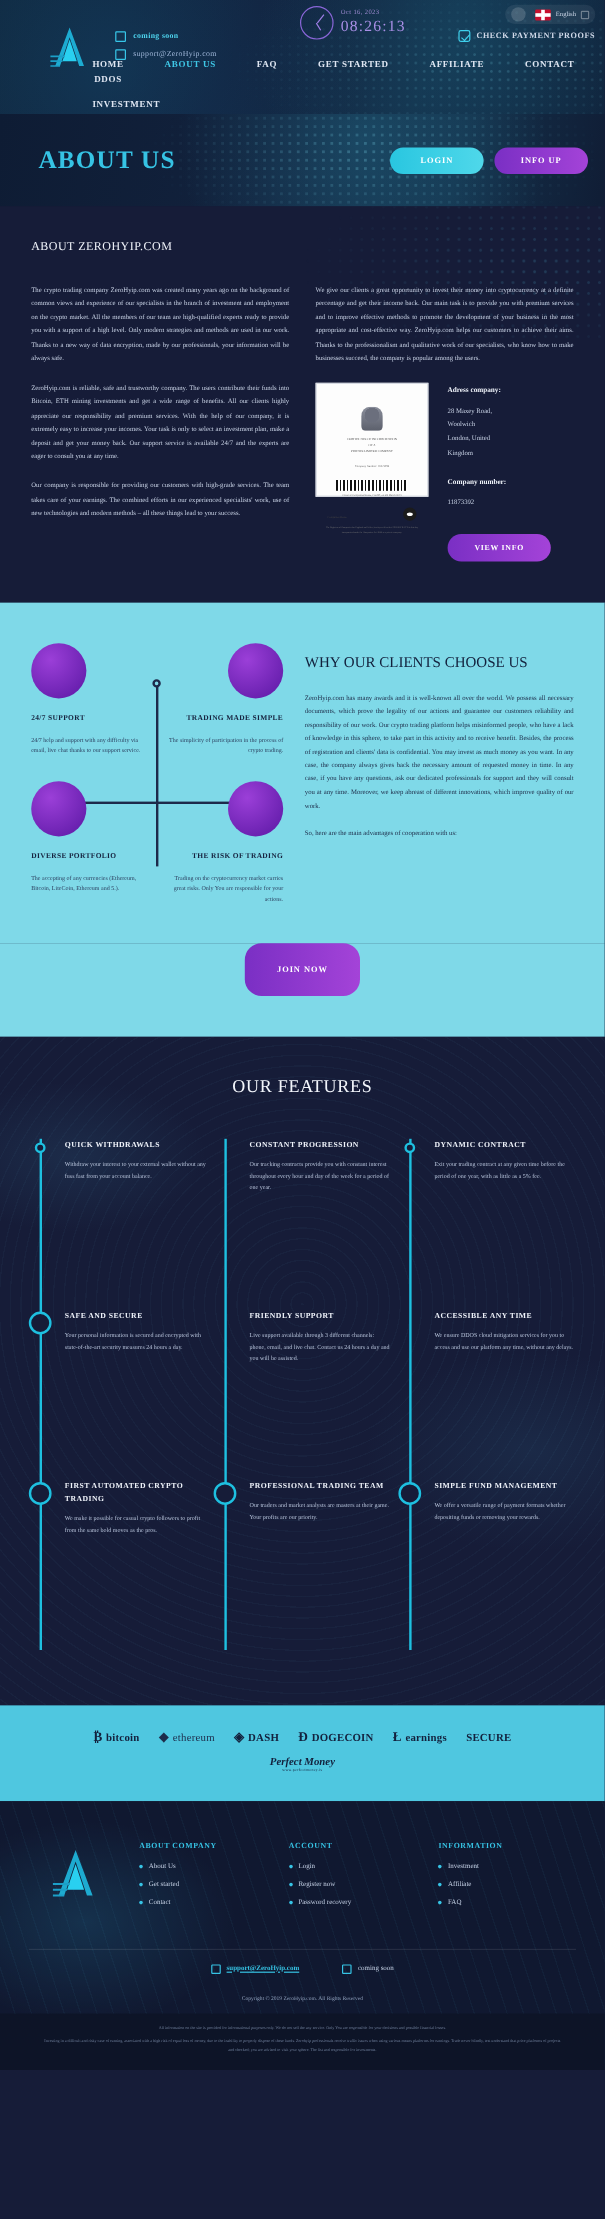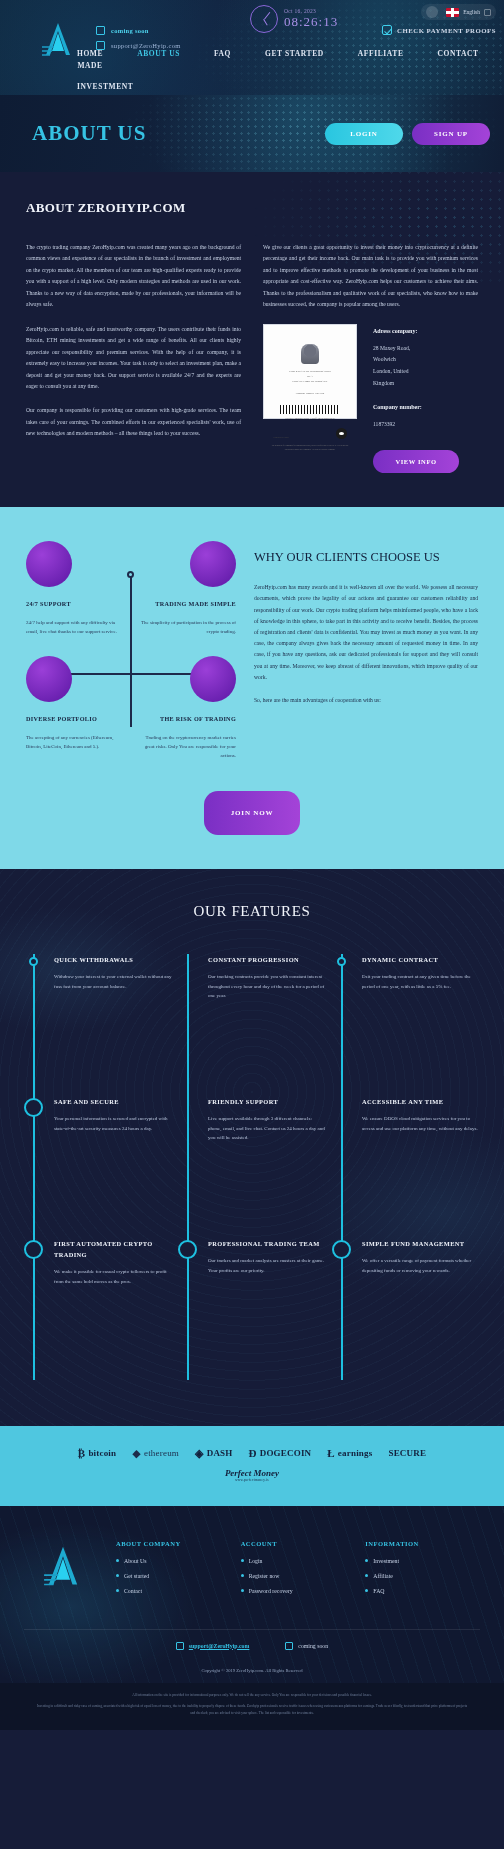--- a/index.html
+++ b/index.html
@@ -141,21 +141,21 @@
     overflow: hidden;
   }
   .about .netfx {
     position: absolute; right: -30px; top: -40px; width: 300px; height: 150px;
     background-image: radial-gradient(rgba(80,180,210,.2) 1px, transparent 1.3px);
     background-size: 9px 9px;
     -webkit-mask-image: radial-gradient(ellipse at 70% 60%, #000 5%, transparent 65%);
     mask-image: radial-gradient(ellipse at 70% 60%, #000 5%, transparent 65%);
   }
   .about h2 {
-    position: relative; font-size: 13px; font-weight: bold; letter-spacing: .4px;
+    position: relative; font-size: 10px; font-weight: normal; letter-spacing: .4px;
     color: #f0f3fa; margin-bottom: 26px;
   }
   .cols { position: relative; display: flex; gap: 22px; }
   .col { flex: 1; }
   .col p {
     font-size: 5.6px; line-height: 2.05; color: #c7d1e4; margin-bottom: 13px;
     text-align: justify;
   }
   .cert-row { display: flex; gap: 16px; margin-top: 6px; align-items: flex-start; }
   .cert {
@@ -347,37 +347,37 @@
         <div class="payproof">
           <span class="checkbox"></span>
           <span class="lbl">CHECK PAYMENT PROOFS</span>
         </div>
       </div>
     </div>
 
     <nav class="nav">
       <span class="stack">
         <a href="#">HOME</a>
-        <a href="#">MADE</a>
+        <a href="#">DDOS</a>
       </span>
       <a href="#" class="active">ABOUT US</a>
       <a href="#">FAQ</a>
       <a href="#">GET STARTED</a>
       <a href="#">AFFILIATE</a>
       <a href="#">CONTACT</a>
       <a href="#">INVESTMENT</a>
     </nav>
   </div>
 
   <div class="hero">
     <div class="dots2"></div>
     <h1 class="hero-title">ABOUT US</h1>
     <div class="hero-btns">
       <button class="btn btn-login">LOGIN</button>
-      <button class="btn btn-signup">SIGN UP</button>
+      <button class="btn btn-signup">INFO UP</button>
     </div>
   </div>
 
   <section class="about">
     <div class="netfx"></div>
     <h2>ABOUT ZEROHYIP.COM</h2>
     <div class="cols">
       <div class="col">
         <p>The crypto trading company ZeroHyip.com was created many years ago on the background of common views and experience of our specialists in the branch of investment and employment on the crypto market. All the members of our team are high-qualified experts ready to provide you with a support of a high level. Only modern strategies and methods are used in our work. Thanks to a new way of data encryption, made by our professionals, your information will be always safe.</p>
         <p>ZeroHyip.com is reliable, safe and trustworthy company. The users contribute their funds into Bitcoin, ETH mining investments and get a wide range of benefits. All our clients highly appreciate our responsibility and premium services. With the help of our company, it is extremely easy to increase your incomes. Your task is only to select an investment plan, make a deposit and get your money back. Our support service is available 24/7 and the experts are eager to consult you at any time.</p>

